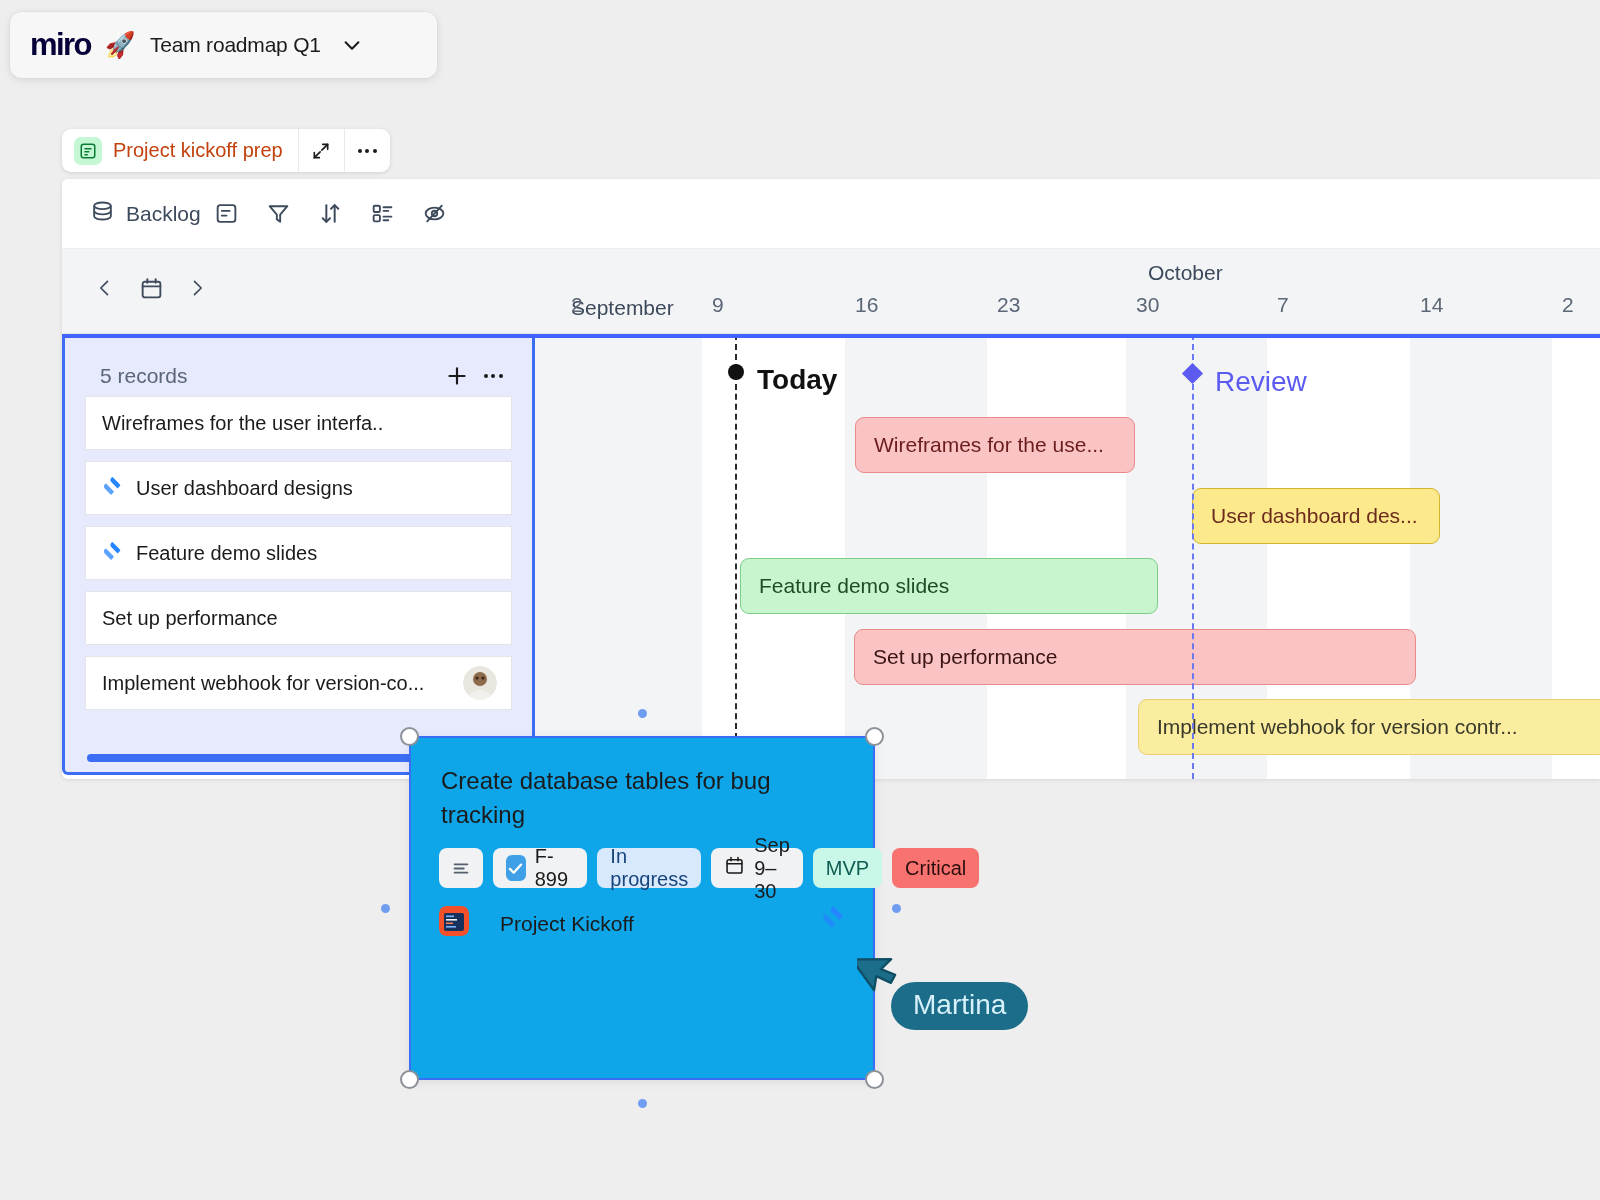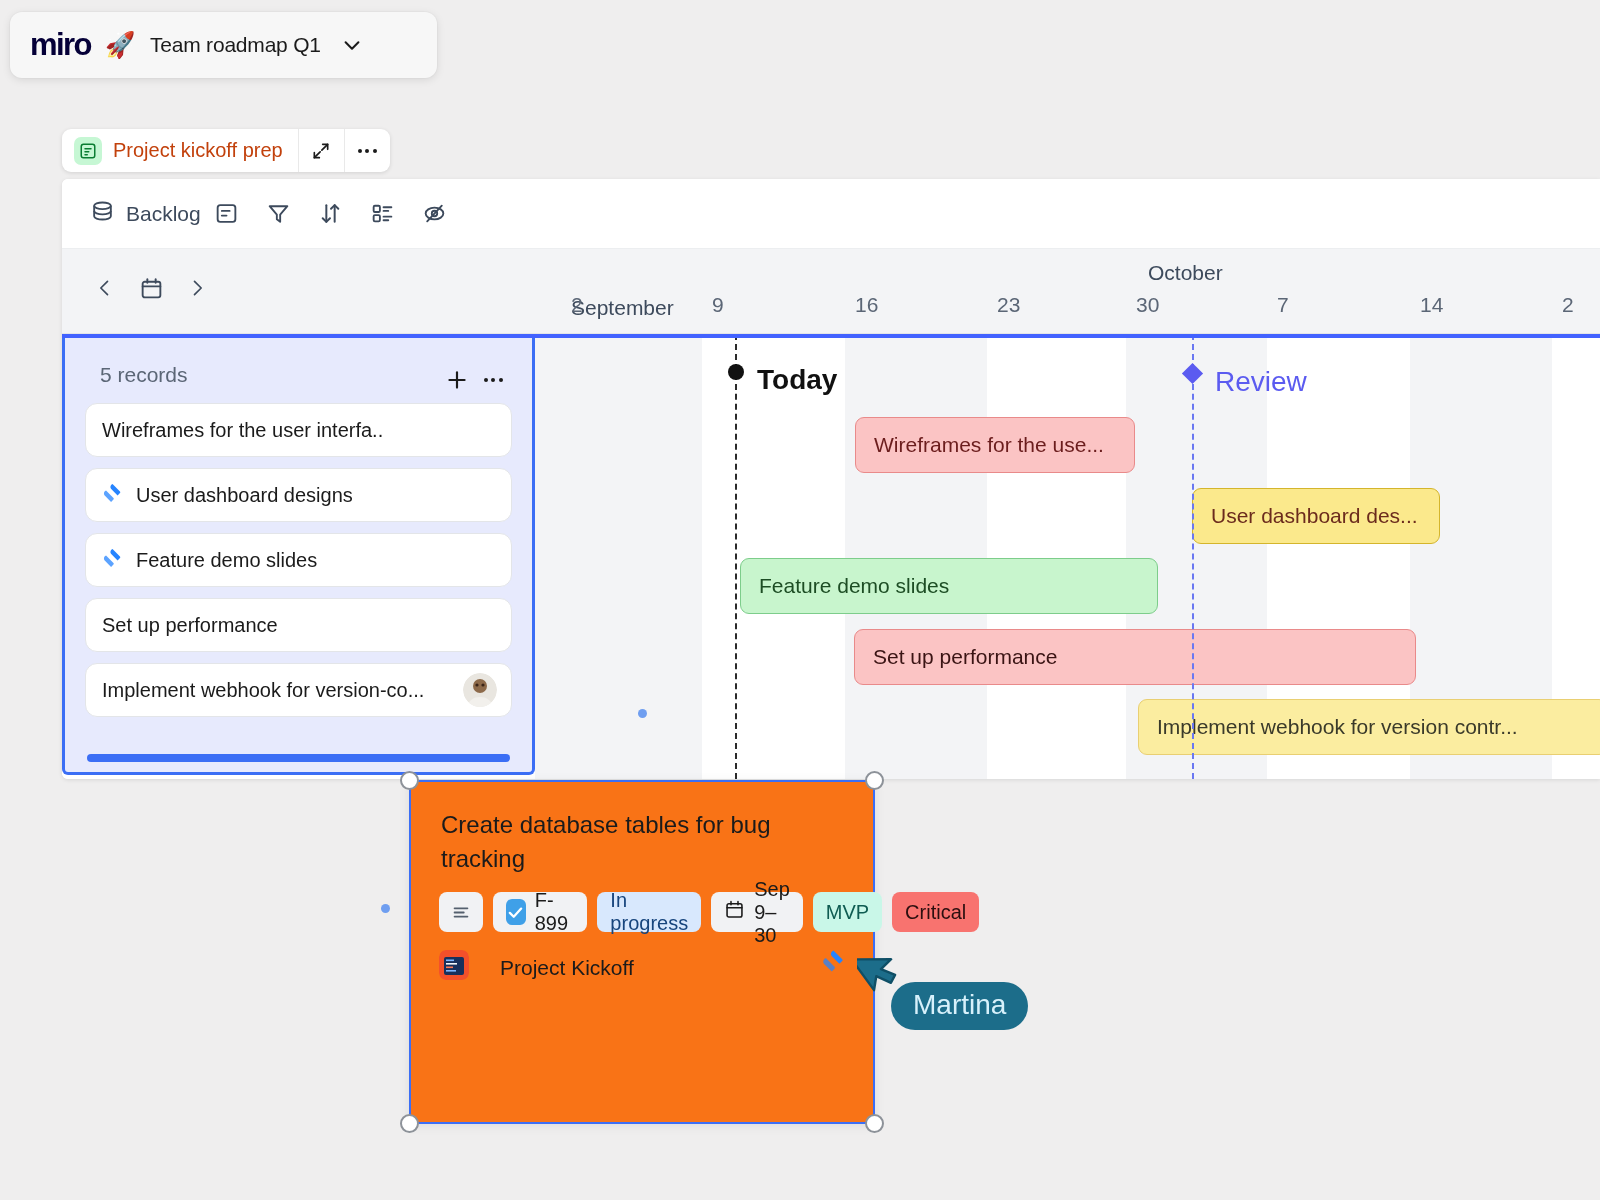--- a/index.html
+++ b/index.html
@@ -84,27 +84,27 @@
   .tl-colband { position: absolute; top: 0; bottom: 0; background: #f3f4f6; }
   .blue-rail { position:absolute; left:0; right:0; top:0; height:4px; background:#4262ff; z-index: 6;}
 
   
   .records {
     position: absolute; left: 0; top: 0; width: 473px; height: 441px;
     background: #e7eafd; z-index: 5;
     border-left: 3px solid #3b6ef5; border-right: 3px solid #3b6ef5; border-bottom: 3px solid #3b6ef5;
     border-radius: 0 0 6px 6px;
   }
-  .rec-head { display: flex; padding: 22px 20px 0 35px; height: 62px; margin-top: 7px; }
+  .rec-head { display: flex; align-items: center; padding: 22px 20px 0 35px; height: 62px; }
   .rec-count { font-size: 21px; color: #5b6676; flex: 1; }
   .rec-plus { width: 34px; height: 34px; display:flex; align-items:center; justify-content:center; }
   .rec-more { width: 38px; height: 34px; display:flex; align-items:center; justify-content:center; }
   .rec-list { padding: 0 20px 0 20px; display: flex; flex-direction: column; gap: 11px; }
   .rec-item {
-    height: 54px; background: #fff; border: 1px solid #e3e5e8; border-radius: 12px;
+    height: 54px; background: #fff; border: 1px solid #e3e5e8; border-radius: 0;
     display: flex; align-items: center; padding: 0 16px; gap: 12px; position: relative;
   }
   .rec-text { font-size: 20px; color: #1b1b1b; white-space: nowrap; overflow: hidden; }
   .rec-avatar {
     position: absolute; right: 14px; top: 50%; transform: translateY(-50%);
     width: 34px; height: 34px; border-radius: 50%; overflow: hidden;
   }
   .scrollbar-h {
     position: absolute; left: 22px; right: 22px; bottom: 10px; height: 8px;
     background: #3b6ef5; border-radius: 4px;
@@ -122,23 +122,22 @@
   .marker-label {
     position: absolute; display: flex; align-items: flex-start; gap: 9px; z-index: 4;
     font-size: 28px; white-space: nowrap;
   }
   .dot-marker { width: 16px; height: 16px; border-radius: 50%; background: #111; }
   .diamond-marker { width: 15px; height: 15px; background: #5b5bf0; transform: rotate(45deg); }
 
   
   .detail-card {
     position: absolute; left: 409px; top: 736px; width: 466px; height: 344px;
-    background: #f97316; border: 2px solid #3b6ef5; z-index: 20;
+    background: #0ea5e9; border: 2px solid #3b6ef5; z-index: 20;
     box-shadow: 0 2px 10px rgba(0,0,0,.08);
-    margin-top: 44px;
   }
   .dc-title { font-size: 24px; line-height: 1.42; color: #1b1b1b; padding: 26px 30px 0 30px; }
   .dc-rows { padding: 16px 28px 0 28px; display: flex; flex-direction: row; gap: 10px; }
   .dc-row { display: flex; align-items: center; gap: 10px; }
   .pill {
     height: 40px; border-radius: 8px; display: flex; align-items: center;
     padding: 0 13px; gap: 9px; font-size: 20px; background: #f1f2f4; color: #1b1b1b;
   }
   .pill.status { background: #d8e8fd; color: #17457d; }
   .pill.mvp { background: #c9f7e8; color: #0f5c52; }

